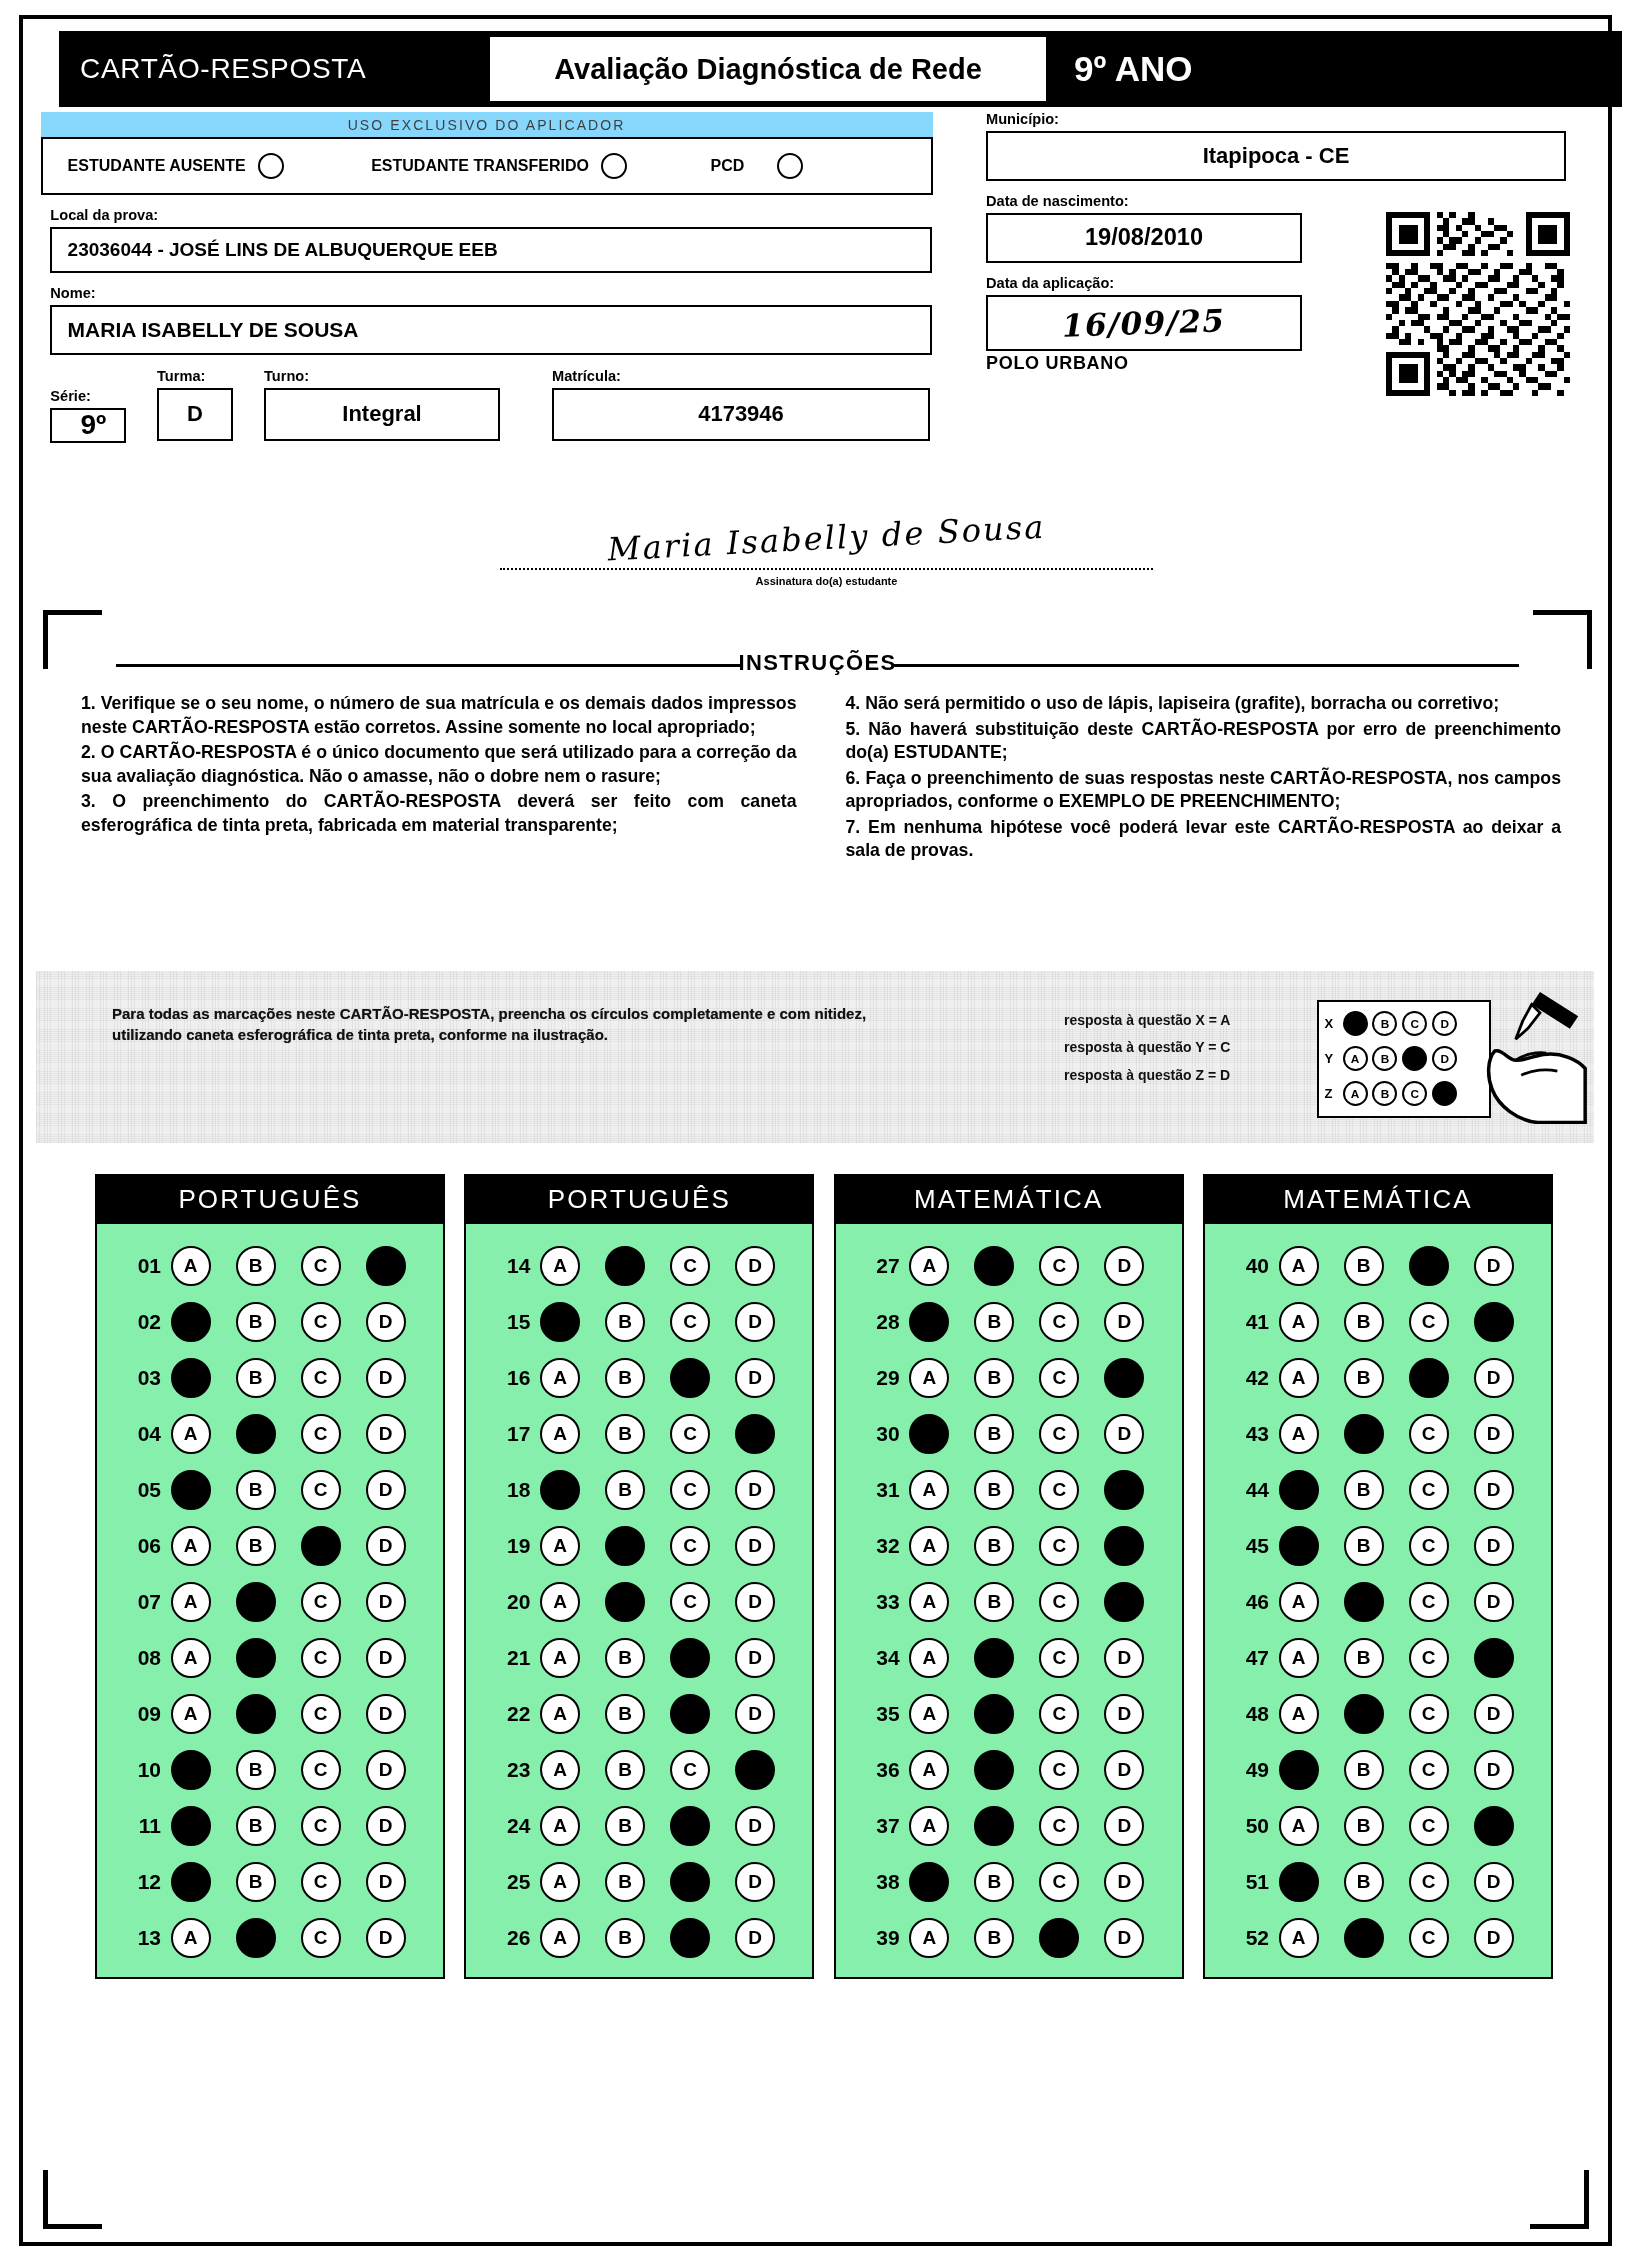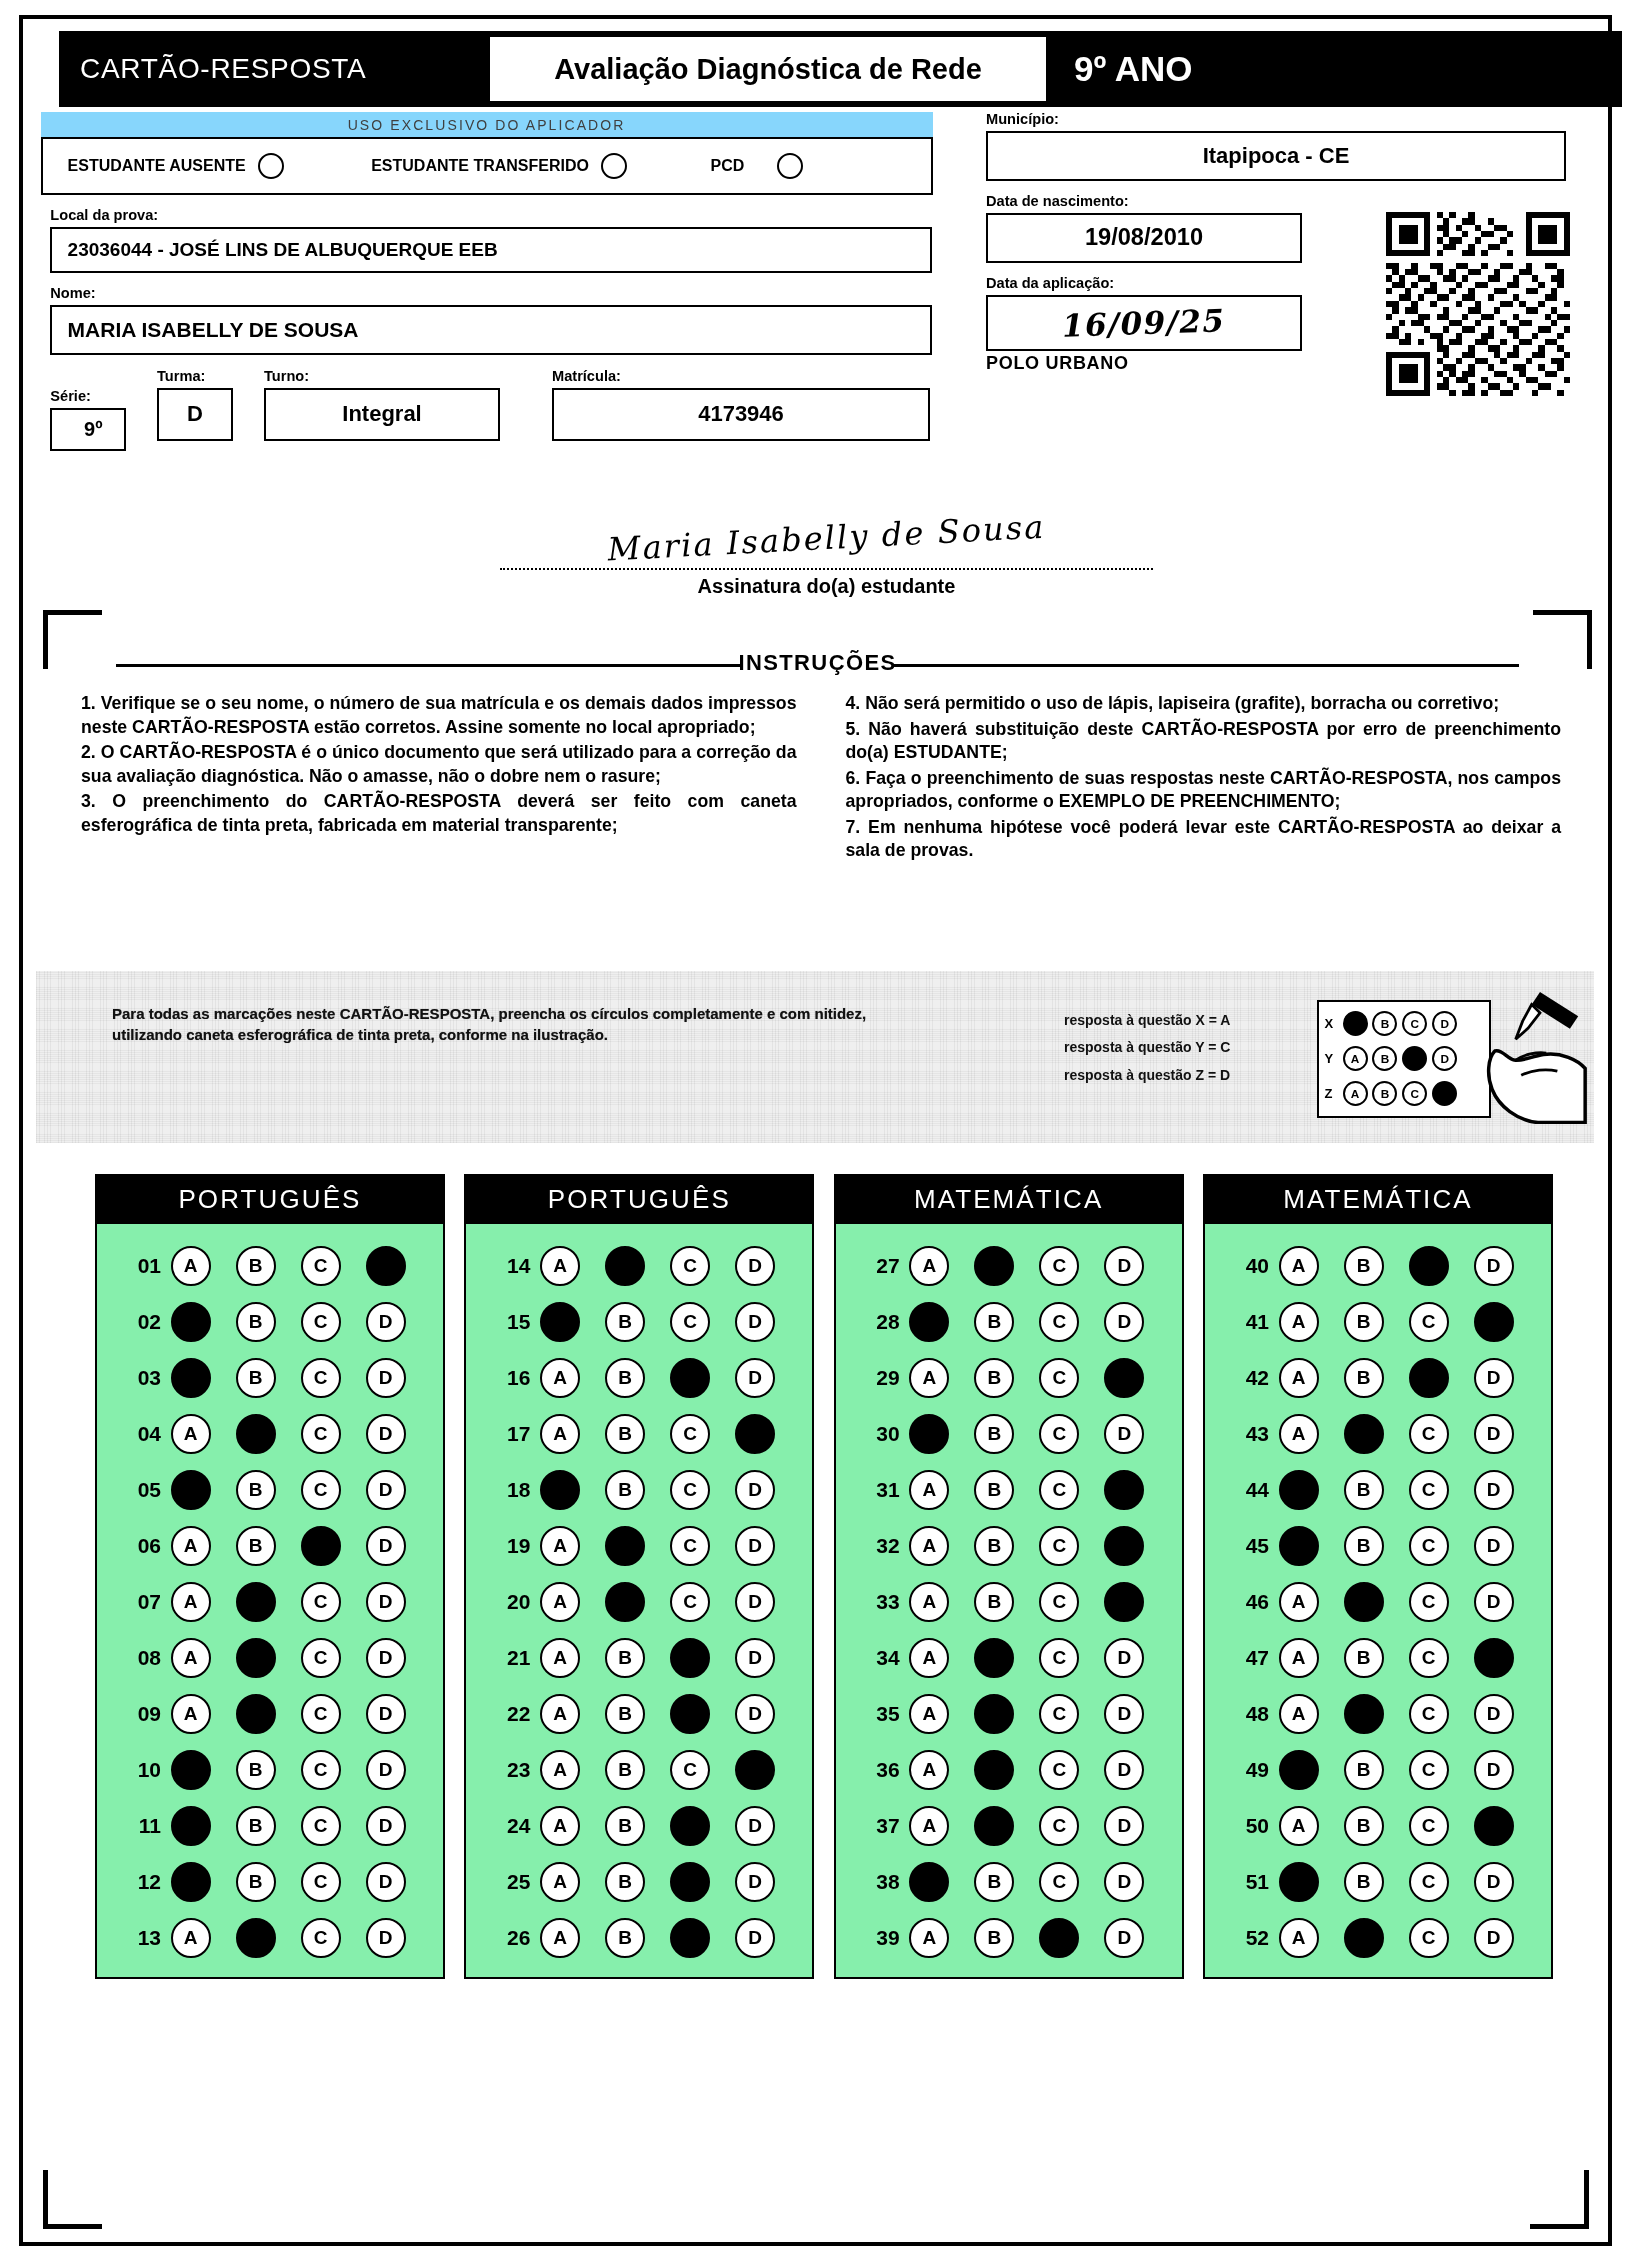--- a/index.html
+++ b/index.html
@@ -112,21 +112,21 @@
     display: flex;
     align-items: center;
     padding-left: 15.3px;
     font-weight: bold;
   }
   .local-wrap { position: absolute; left: 15.3px; top: 110px; width: 882px; }
   .local-wrap .field-box { height: 46px; font-size: 19px; }
   .nome-wrap { position: absolute; left: 15.3px; top: 188px; width: 882px; }
   .nome-wrap .field-box { height: 50px; font-size: 21px; }
   .serie-wrap { position: absolute; left: 15.3px; top: 271px; width: 76px; margin-top: 20px; }
-  .serie-wrap .field-box { height: 43px; font-size: 20px; justify-content: center; padding-left: 10px; }
+  .serie-wrap .field-box { height: 35px; font-size: 28px; justify-content: center; padding-left: 10px; }
   .turma-wrap { position: absolute; left: 122px; top: 271px; width: 76px; }
   .turma-wrap .field-box { height: 53px; font-size: 22px; justify-content: center; padding-left: 0; }
   .turno-wrap { position: absolute; left: 229px; top: 271px; width: 236px; }
   .turno-wrap .field-box { height: 53px; font-size: 22px; justify-content: center; padding-left: 0; }
   .matricula-wrap { position: absolute; left: 517px; top: 271px; width: 378px; }
   .matricula-wrap .field-box { height: 53px; font-size: 22px; justify-content: center; padding-left: 0; }
 
   .municipio-wrap { position: absolute; left: 951px; top: 14px; width: 580px; }
   .municipio-wrap .field-box { height: 50px; font-size: 22px; justify-content: center; padding-left: 0; }
   .nasc-wrap { position: absolute; left: 951px; top: 96px; width: 316px; }
@@ -170,21 +170,21 @@
     font-style: italic;
     font-size: 32px;
     letter-spacing: 2.1px;
     transform: rotate(-3deg);
   }
   .sig-caption {
     position: absolute;
     left: 500px; top: 575px;
     width: 653px;
     text-align: center;
-    font-size: 20px;
+    font-size: 11px;
     font-weight: bold;
   }
 
   
   .instr-area {
     position: absolute;
     left: 43px; top: 610px;
     width: 1549px; height: 319px;
   }
   .corner {

